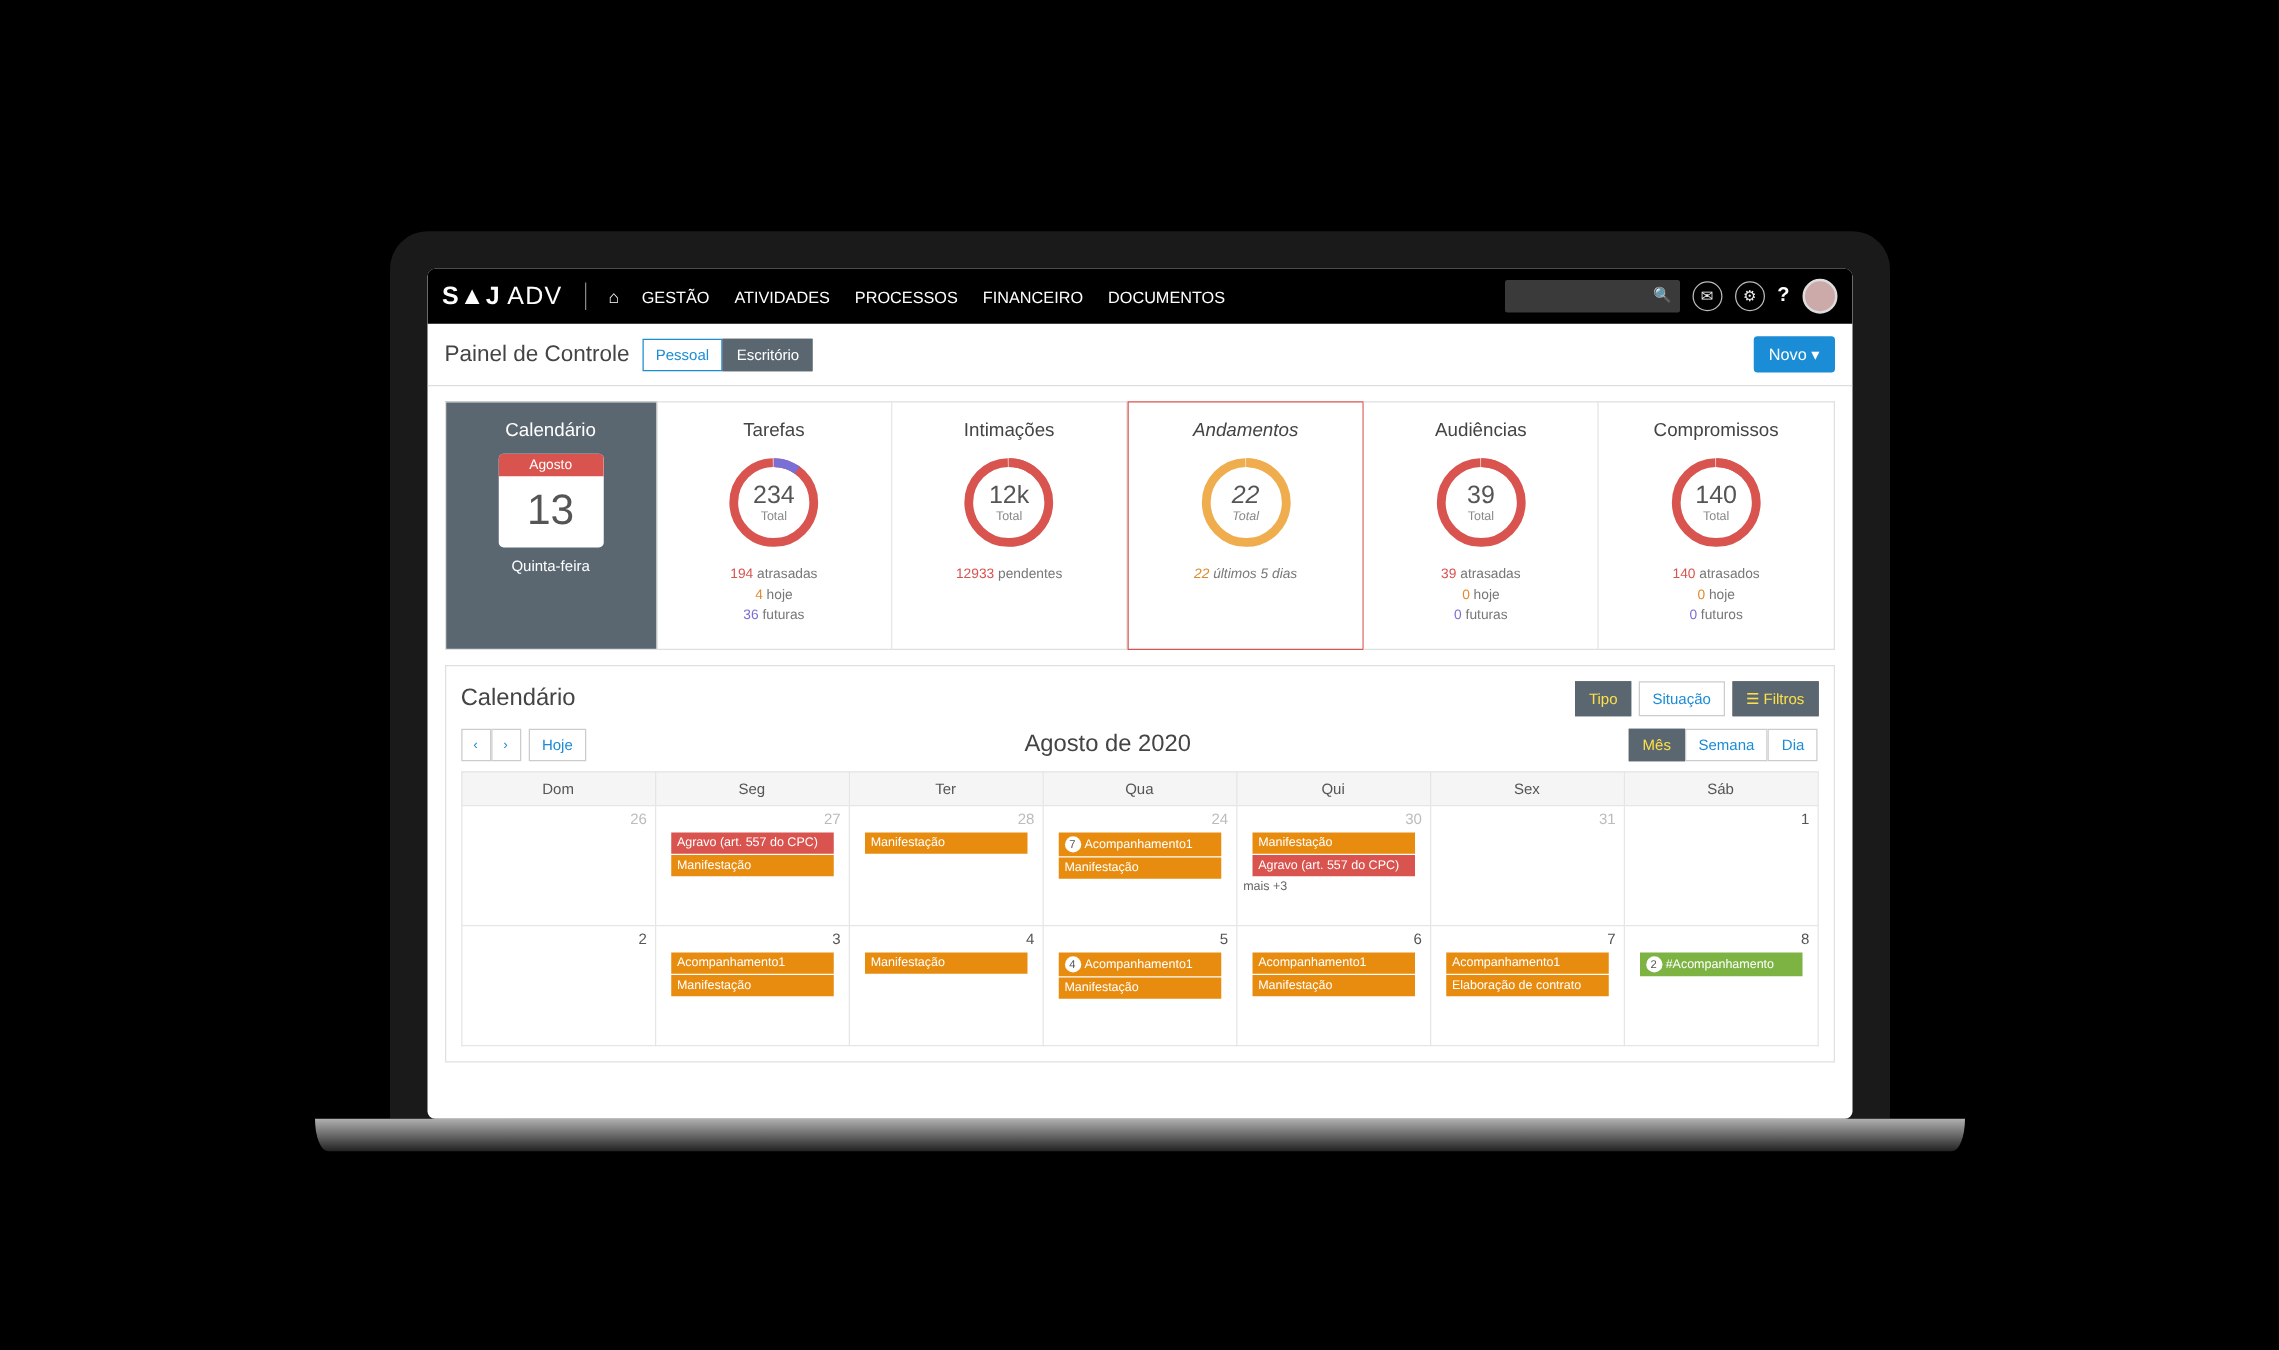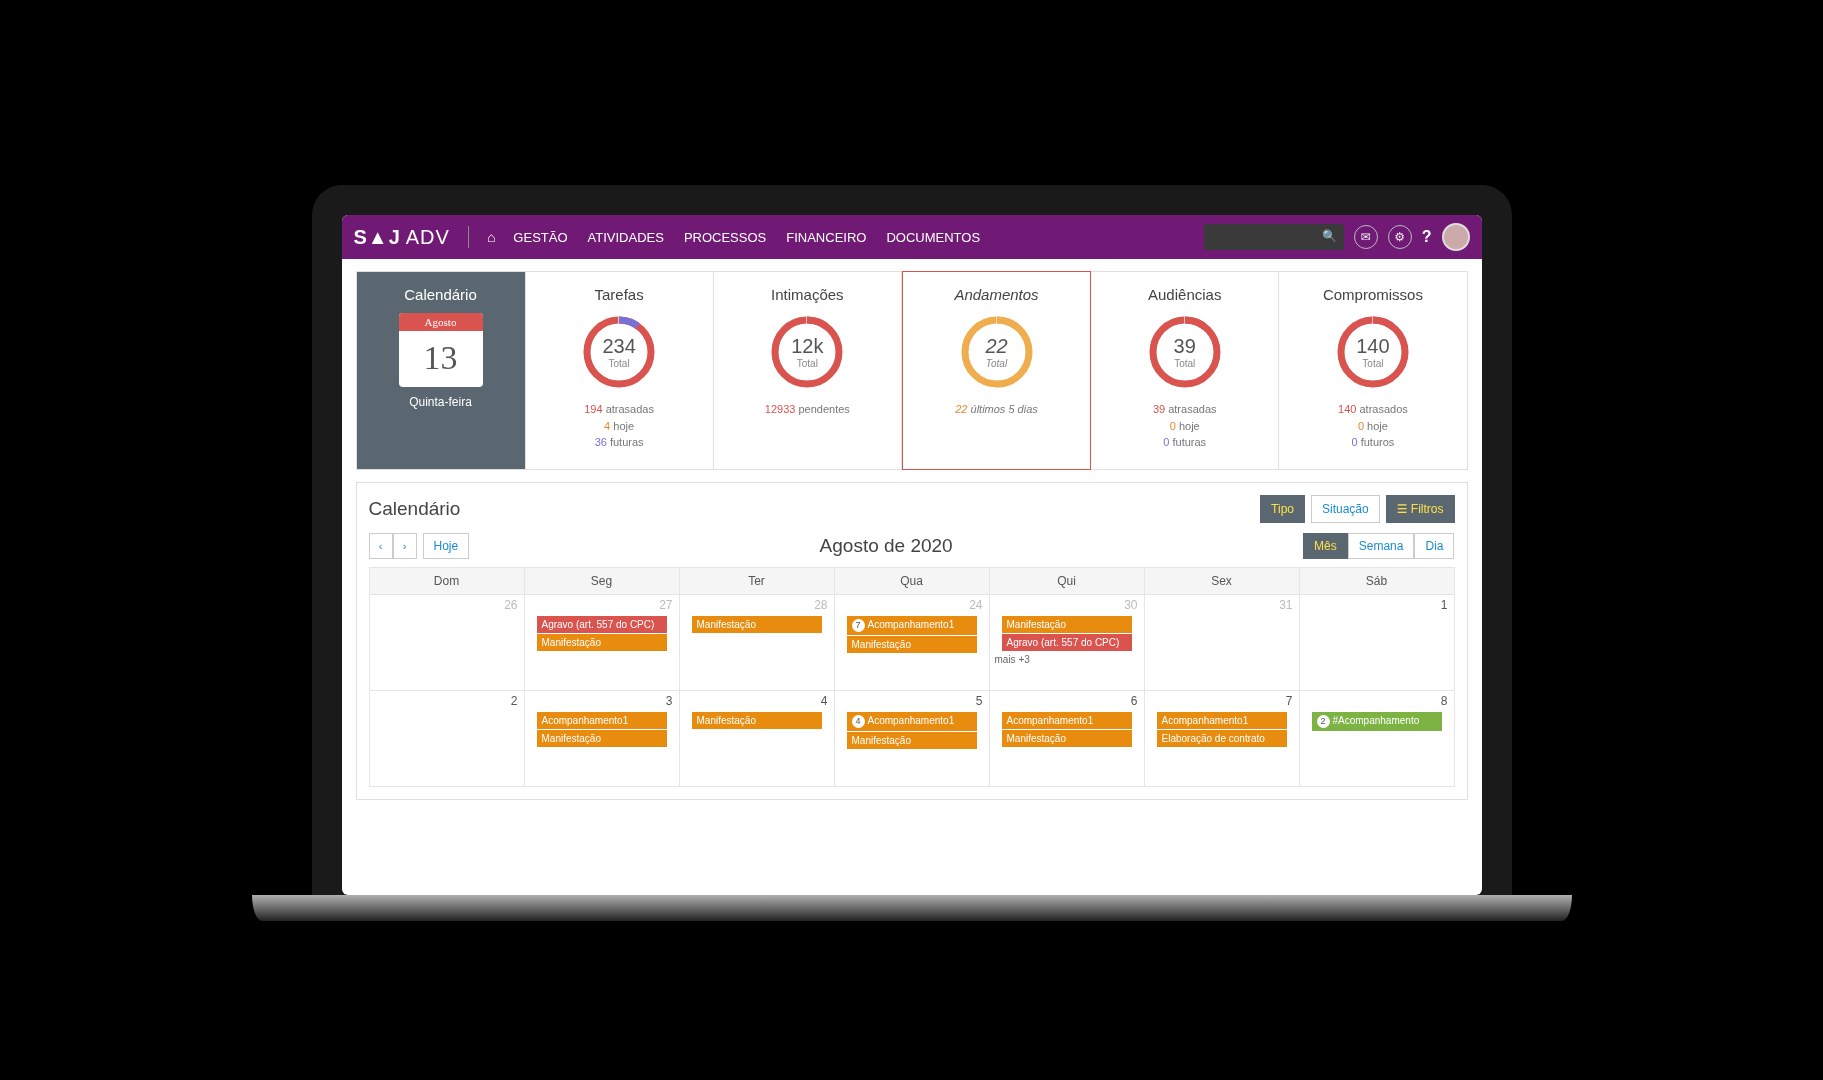--- a/index.html
+++ b/index.html
@@ -2,21 +2,21 @@
 <html><head>
 <meta charset="utf-8">
 <style>
 * { box-sizing: border-box; margin: 0; padding: 0; }
 body { font-family: Arial, Helvetica, sans-serif; background: #000; display: flex; align-items: center; justify-content: center; min-height: 100vh; padding: 40px; }
 .laptop { background: #1a1a1a; border-radius: 30px 30px 0 0; padding: 30px 30px 0 30px; width: 1200px; position: relative; }
 .laptop::after { content:""; position:absolute; bottom:-26px; left:-60px; right:-60px; height:26px; background: linear-gradient(#b0b0b0, #6a6a6a 50%, #222 100%); border-radius: 0 0 20px 20px / 0 0 50px 50px; }
 .screen { background: #fff; border-radius: 6px; overflow: hidden; height: 680px; }
 
 
-.navbar { background: #701a75; color: #fff; height: 44px; display: flex; align-items: center; padding: 0 12px; gap: 18px; font-size: 13px; }
+.navbar { background: #000000; color: #fff; height: 44px; display: flex; align-items: center; padding: 0 12px; gap: 18px; font-size: 13px; }
 .logo { font-weight: 700; font-size: 20px; letter-spacing: 1px; display:flex; align-items:center; gap:1px; }
 .divider { width:1px; height:22px; background:#888; }
 .nav-links { display: flex; gap: 20px; }
 .nav-links a { color: #fff; text-decoration: none; }
 .nav-right { margin-left: auto; display: flex; align-items: center; gap: 10px; }
 .search-box { background:#3a3a3a; border:0; color:#ccc; height:26px; width:140px; padding:0 22px 0 6px; font-size:12px; border-radius:2px; }
 .icon-circle { border:1px solid #bbb; border-radius:50%; width:24px; height:24px; display:flex; align-items:center; justify-content:center; color:#eee; font-size:12px; cursor:pointer; }
 .avatar { width:28px; height:28px; border-radius:50%; background:#caa; border:2px solid #ddd; }
 .home-icon { font-size:14px; color:#fff; cursor:pointer; }
 .q-icon { font-size:16px; font-weight:bold; cursor:pointer; }
@@ -31,21 +31,21 @@
 .novo-btn { margin-left:auto; background:#1b8cd6; color:#fff; border:0; padding:7px 12px; font-size:13px; border-radius:3px; cursor:pointer; }
 
 
 .cards-row { display:flex; padding:12px 14px; gap:0; }
 .card { flex:1; border:1px solid #e0e0e0; padding:14px 6px 18px; text-align:center; background:#fff; }
 .card + .card { border-left:none; }
 .card.cal { background:#5b6770; color:#fff; flex:0 0 170px; }
 .card.highlight { border:1px solid #d9534f;font-style:italic; }
 .card h4 { font-weight:400; color:#444; font-size:15px; margin-bottom:10px; }
 .card.cal h4 { color:#fff; }
-.minical { background:#fff; color:#333; width:84px; margin:8px auto; border-radius:4px; overflow:hidden;font-family:Liberation Serif, serif; }
+.minical { background:#fff; color:#333; width:84px; margin:8px auto; border-radius:4px; overflow:hidden; }
 .minical-top { background:#d9534f; color:#fff; font-size:11px; padding:3px 0; }
 .minical-day { font-size:34px; font-weight:300; padding:8px 0 10px; color:#555; }
 .dow { font-size:12px; }
 .donut { width:78px; height:78px; margin:4px auto 10px; position:relative; }
 .donut svg { transform: rotate(-90deg); }
 .donut-text { position:absolute; inset:0; display:flex; flex-direction:column; align-items:center; justify-content:center; }
 .donut-val { font-size:20px; color:#555; }
 .donut-lbl { font-size:10px; color:#888; }
 .stat-line { font-size:11px; line-height:1.5; }
 .c-red { color:#d9534f; }
@@ -106,20 +106,28 @@
         <input class="search-box" style="">
         <span style="position:absolute;right:6px;top:5px;color:#aaa;font-size:12px">🔍</span>
       </div>
       <span class="icon-circle">✉</span>
       <span class="icon-circle">⚙</span>
       <span class="q-icon">?</span>
       <span class="avatar"></span>
     </div>
   </div>
 
+  <div class="subheader">
+    <h2>Painel de Controle</h2>
+    <div class="tab-btns">
+      <button class="tab-btn active">Pessoal</button>
+      <button class="tab-btn dark">Escritório</button>
+    </div>
+    <button class="novo-btn"><span>Novo</span> ▾</button>
+  </div>
 
   <div class="cards-row">
     <div class="card cal">
       <h4>Calendário</h4>
       <div class="minical">
         <div class="minical-top">Agosto</div>
         <div class="minical-day">13</div>
       </div>
       <div class="dow">Quinta-feira</div>
     </div>

